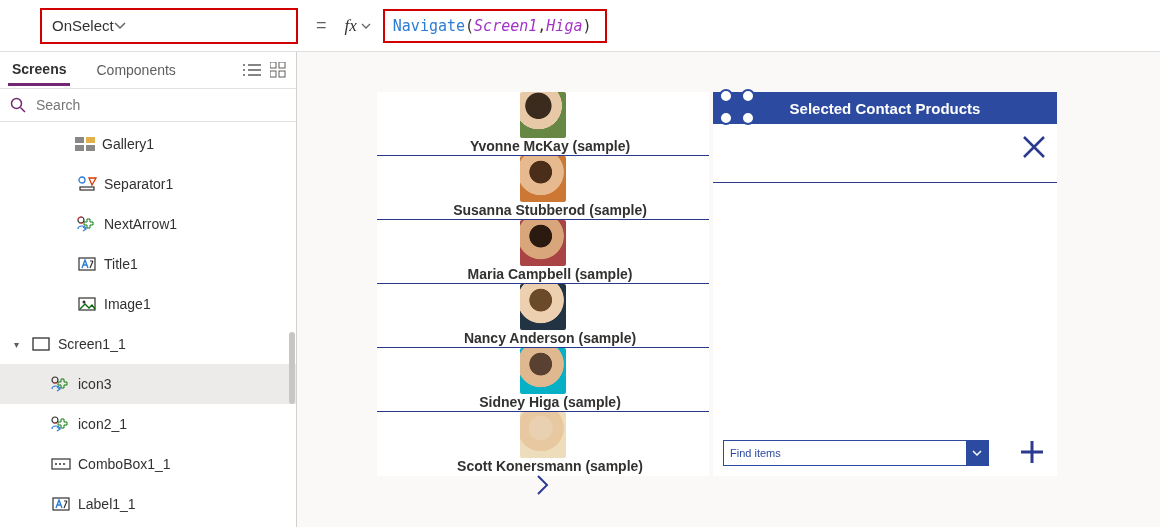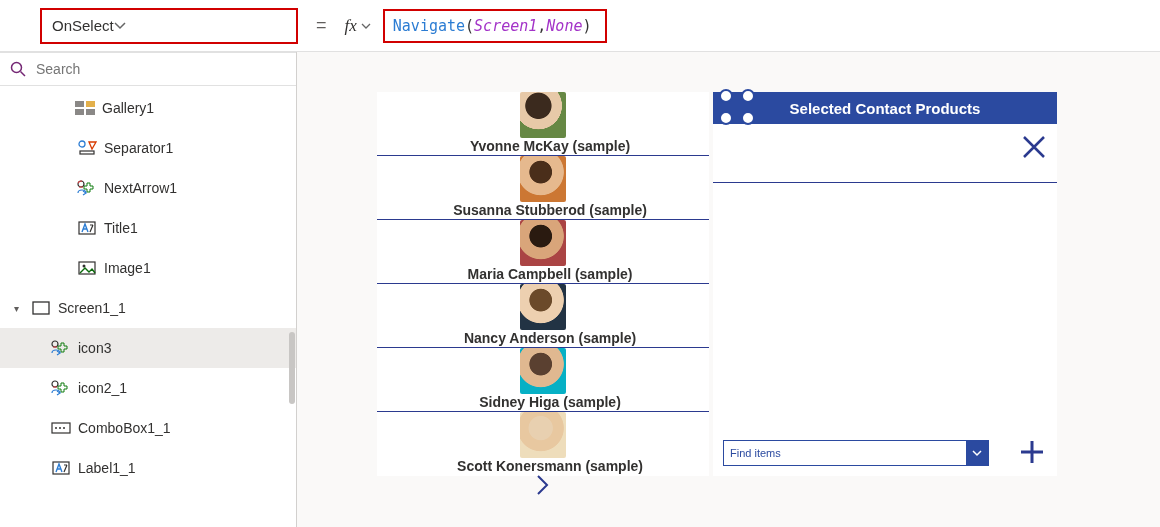--- a/index.html
+++ b/index.html
@@ -283,28 +283,46 @@
       <svg width="10" height="7" viewBox="0 0 10 7">
           <path d="M1 1 L5 5 L9 1" stroke="#666" stroke-width="1.3" fill="none"></path>
         </svg>
     </span>
   </div>
   <div class="formula-input">
     <span class="tok-func">Navigate</span>
     <span class="tok-plain">( </span>
     <span class="tok-ident">Screen1</span>
     <span class="tok-plain">, </span>
-    <span class="tok-ident">None</span>
+    <span class="tok-ident">Higa</span>
     <span class="tok-plain"> )</span>
   </div>
 </div>
 
 <div class="main">
 
   <div class="left-panel">
+    <div class="tabs-row">
+      <div class="tab active">Screens</div>
+      <div class="tab">Components</div>
+      <div class="tabs-spacer"></div>
+      <div class="view-icon">
+        <svg width="18" height="14" viewBox="0 0 18 14">
+            <path d="M0 2h2M0 7h2M0 12h2 M5 2h13 M5 7h13 M5 12h13" stroke="#605e5c" stroke-width="1.5"></path>
+          </svg>
+      </div>
+      <div class="view-icon">
+        <svg width="16" height="16" viewBox="0 0 16 16">
+            <rect x="0" y="0" width="6" height="6" fill="none" stroke="#605e5c"></rect>
+            <rect x="9" y="0" width="6" height="6" fill="none" stroke="#605e5c"></rect>
+            <rect x="0" y="9" width="6" height="6" fill="none" stroke="#605e5c"></rect>
+            <rect x="9" y="9" width="6" height="6" fill="none" stroke="#605e5c"></rect>
+          </svg>
+      </div>
+    </div>
 
     <div class="search-box">
       <span class="search-icon">
         <svg width="16" height="16" viewBox="0 0 16 16">
             <circle cx="6.5" cy="6.5" r="5" stroke="#742774" stroke-width="1.5" fill="none"></circle>
             <line x1="10.5" y1="10.5" x2="15" y2="15" stroke="#742774" stroke-width="1.5"></line>
           </svg>
       </span>
       <input placeholder="Search" style="">
     </div>

